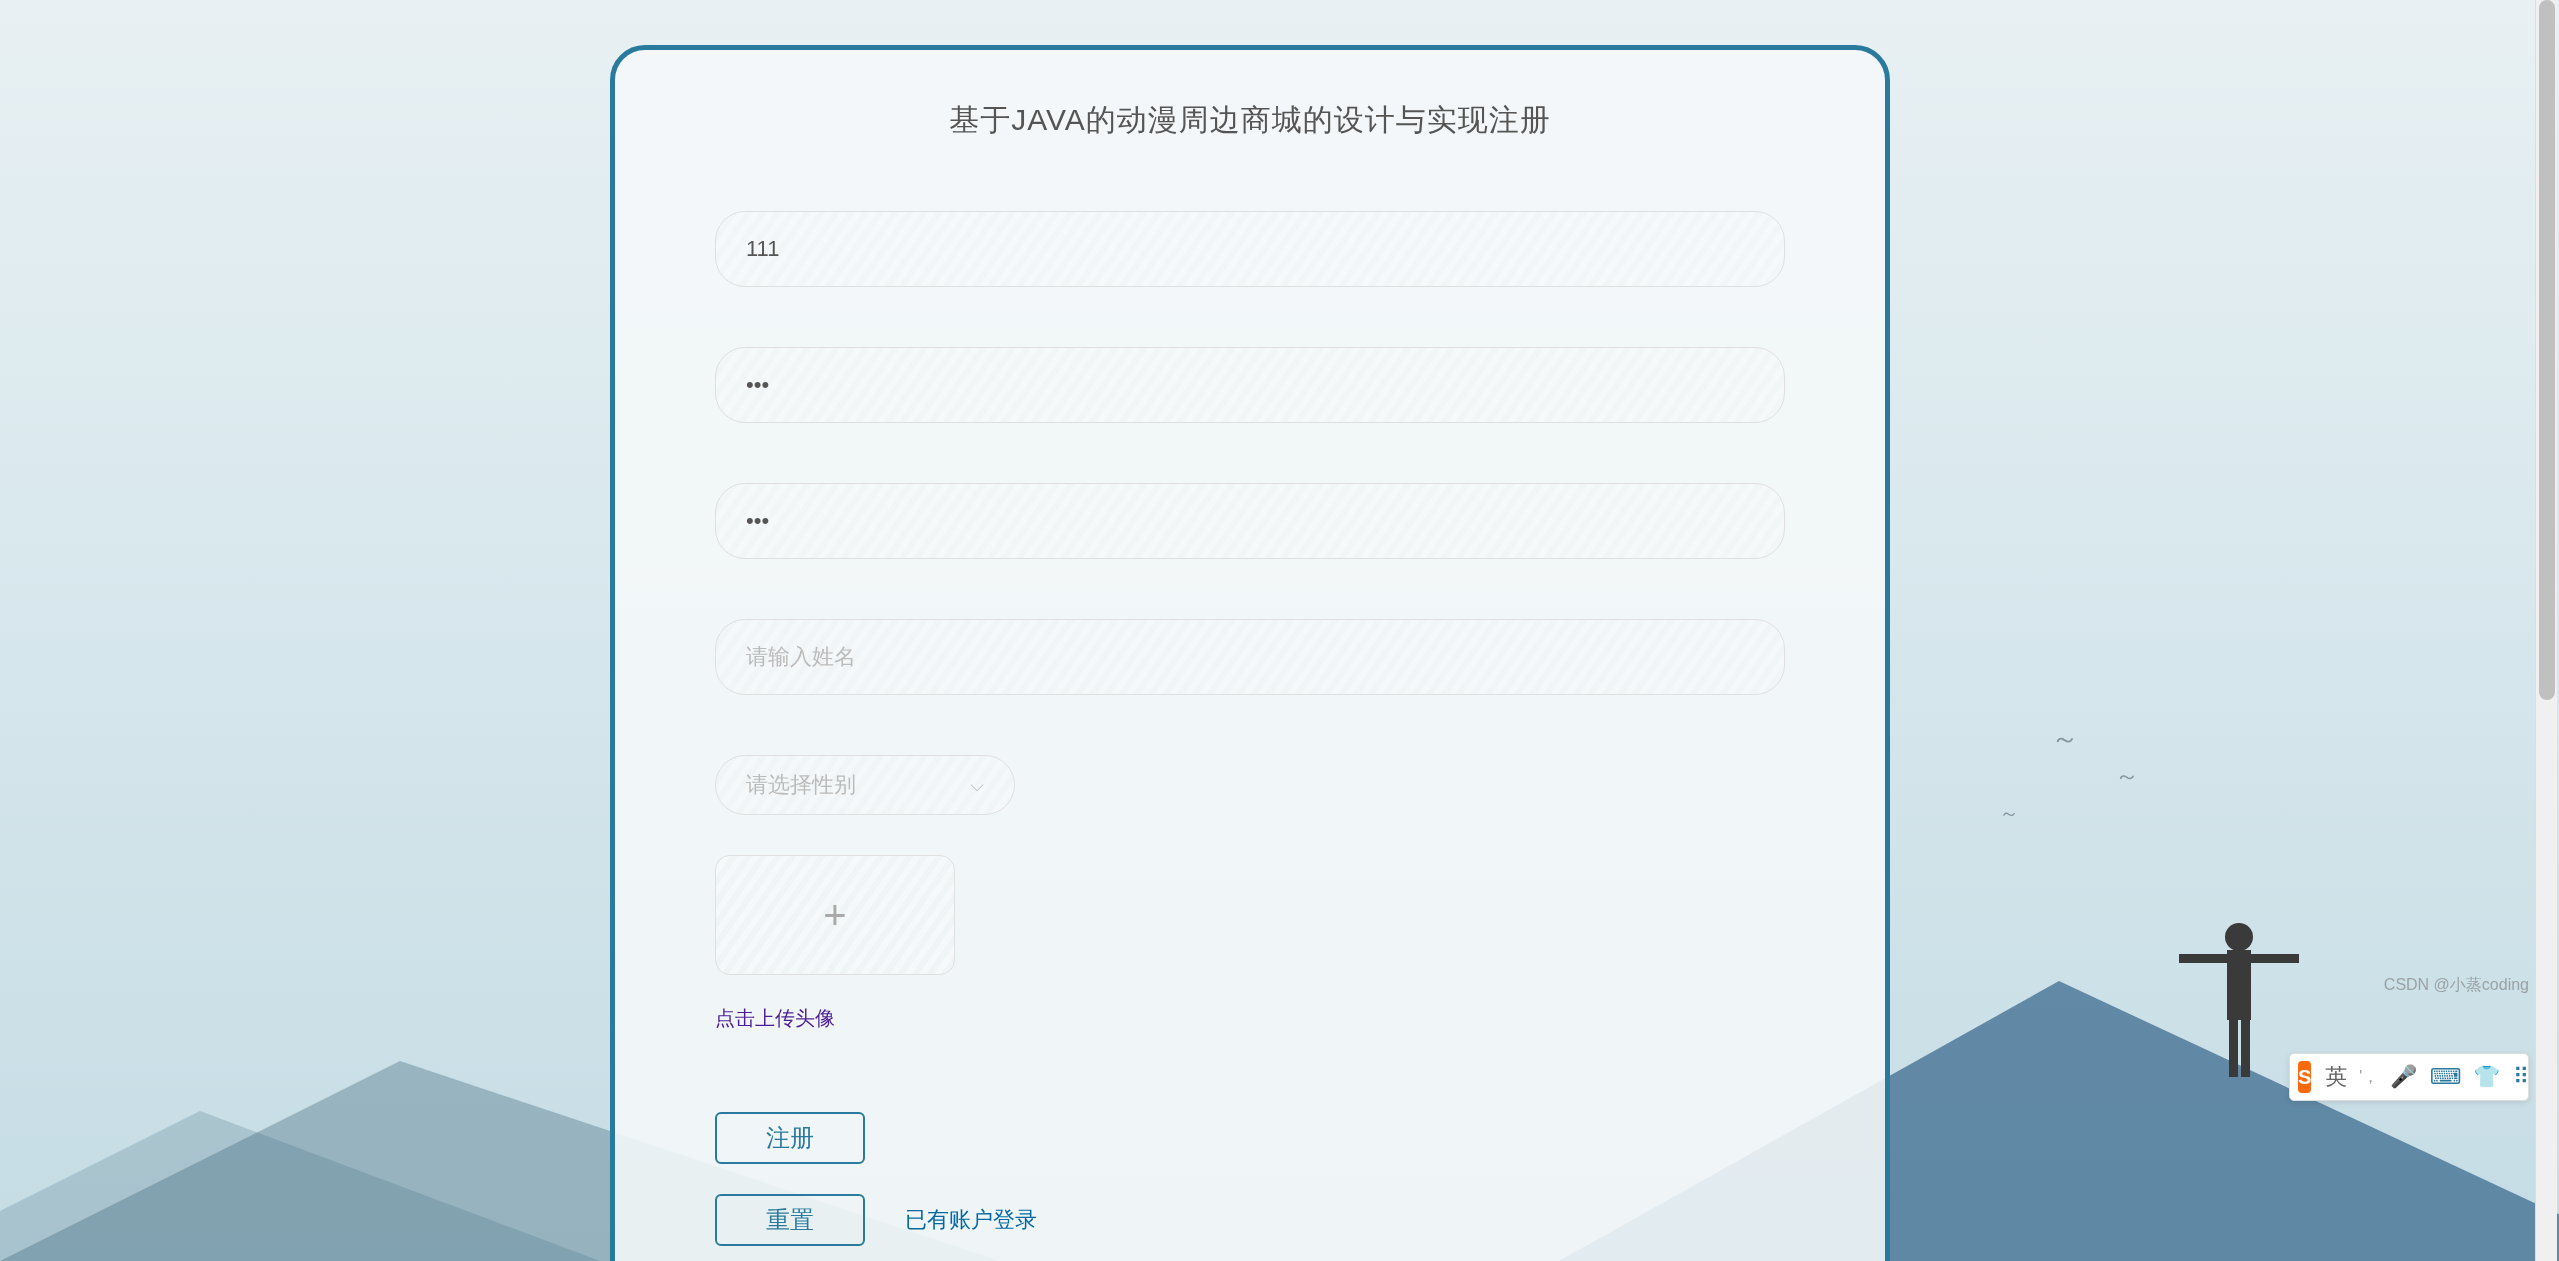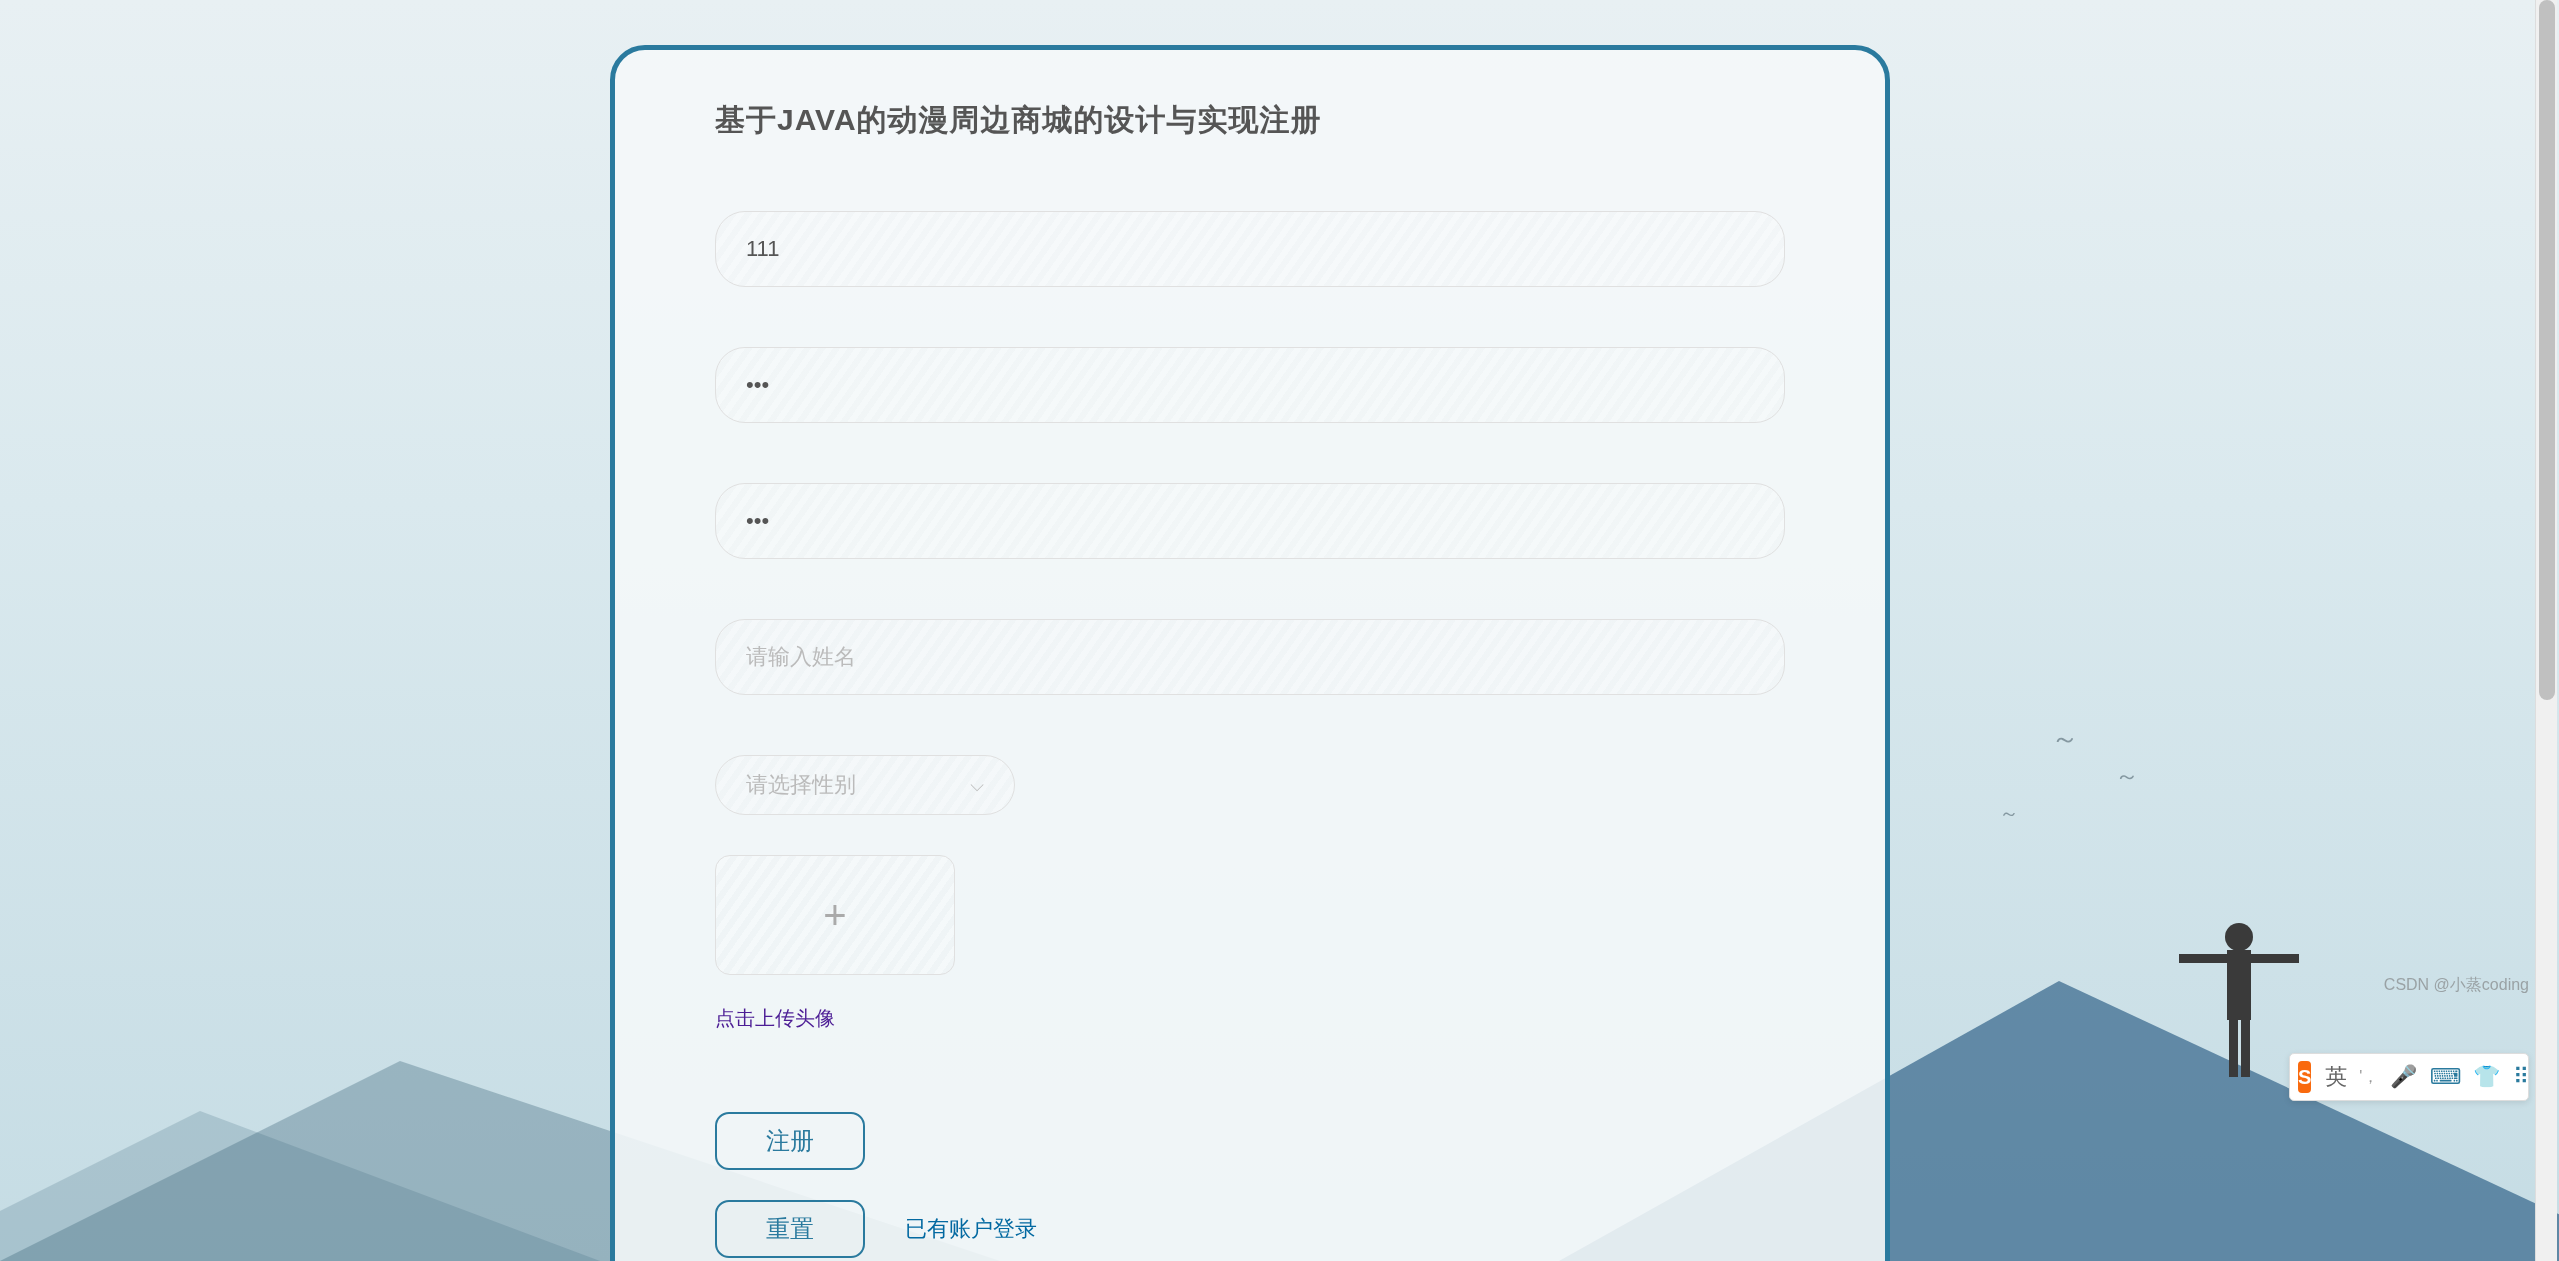--- a/index.html
+++ b/index.html
@@ -112,24 +112,24 @@
       width: 1280px;
       min-height: 1260px;
       background: rgba(245, 248, 249, 0.88);
       border: 5px solid #2a7a9e;
       border-radius: 35px;
       z-index: 3;
       padding: 50px 100px;
     }
     
     .form-title {
-      text-align: left;
+      text-align: center;
       font-size: 30px;
       color: #555;
-      font-weight: bold;
+      font-weight: normal;
       margin-bottom: 70px;
       letter-spacing: 1px;
     }
     
     .form-field {
       width: 100%;
       height: 76px;
       border: 1px solid #e0e0e0;
       border-radius: 30px;
       padding: 0 30px;
@@ -210,26 +210,26 @@
     
     .button-row {
       display: flex;
       align-items: center;
       gap: 40px;
       margin-bottom: 30px;
     }
     
     .btn {
       width: 150px;
-      height: 58px;
+      height: 52px;
       border: 2px solid #2a7a9e;
       background: transparent;
       color: #2a7a9e;
       font-size: 24px;
-      border-radius: 14px;
+      border-radius: 6px;
       cursor: pointer;
       font-family: inherit;
     }
     
     .login-link {
       font-size: 22px;
       color: #0369a1;
       cursor: pointer;
     }
     

